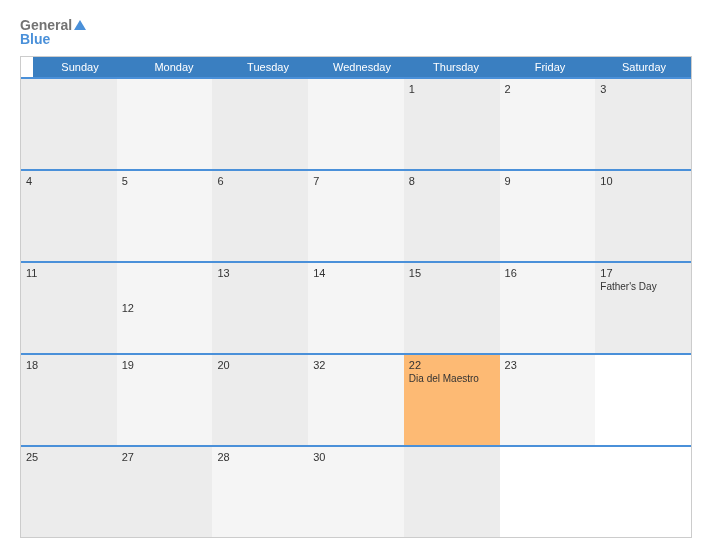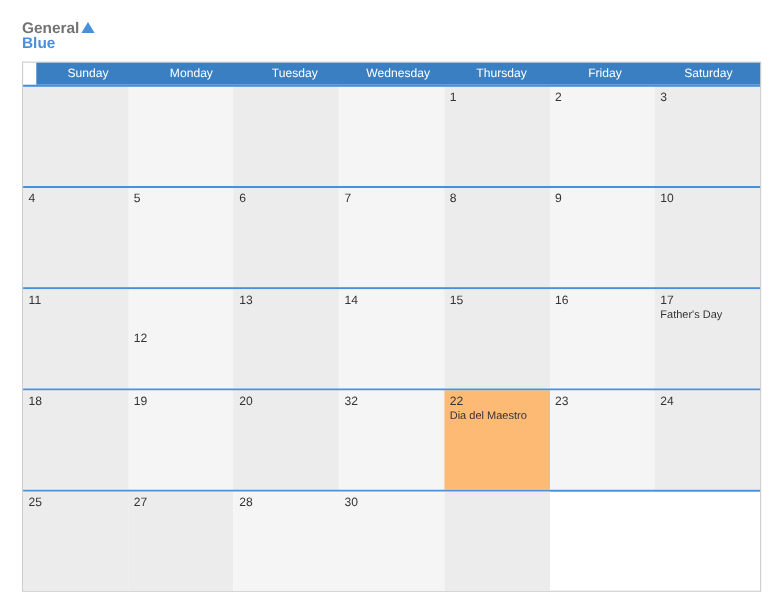--- a/index.html
+++ b/index.html
@@ -247,23 +247,20 @@
           <div class="day-cell" style="background: rgb(245, 245, 245);">
             <span class="day-num">32</span>
           </div>
           <div class="day-cell" style="background: #fdba74;">
             <span class="day-num">22</span>
             <span class="day-event">Dia del Maestro</span>
           </div>
           <div class="day-cell" style="background: rgb(245, 245, 245);">
             <span class="day-num">23</span>
           </div>
-          <div class="day-cell" style="background: rgb(236, 236, 236);">
-            <span class="day-num">24</span>
-          </div>
         </div>
         <div class="week">
           <div class="day-cell" style="background: rgb(236, 236, 236);">
             <span class="day-num">25</span>
           </div>
           <div class="day-cell" style="background: rgb(236, 236, 236);">
             <span class="day-num">27</span>
           </div>
           <div class="day-cell" style="background: rgb(245, 245, 245);">
             <span class="day-num">28</span>

